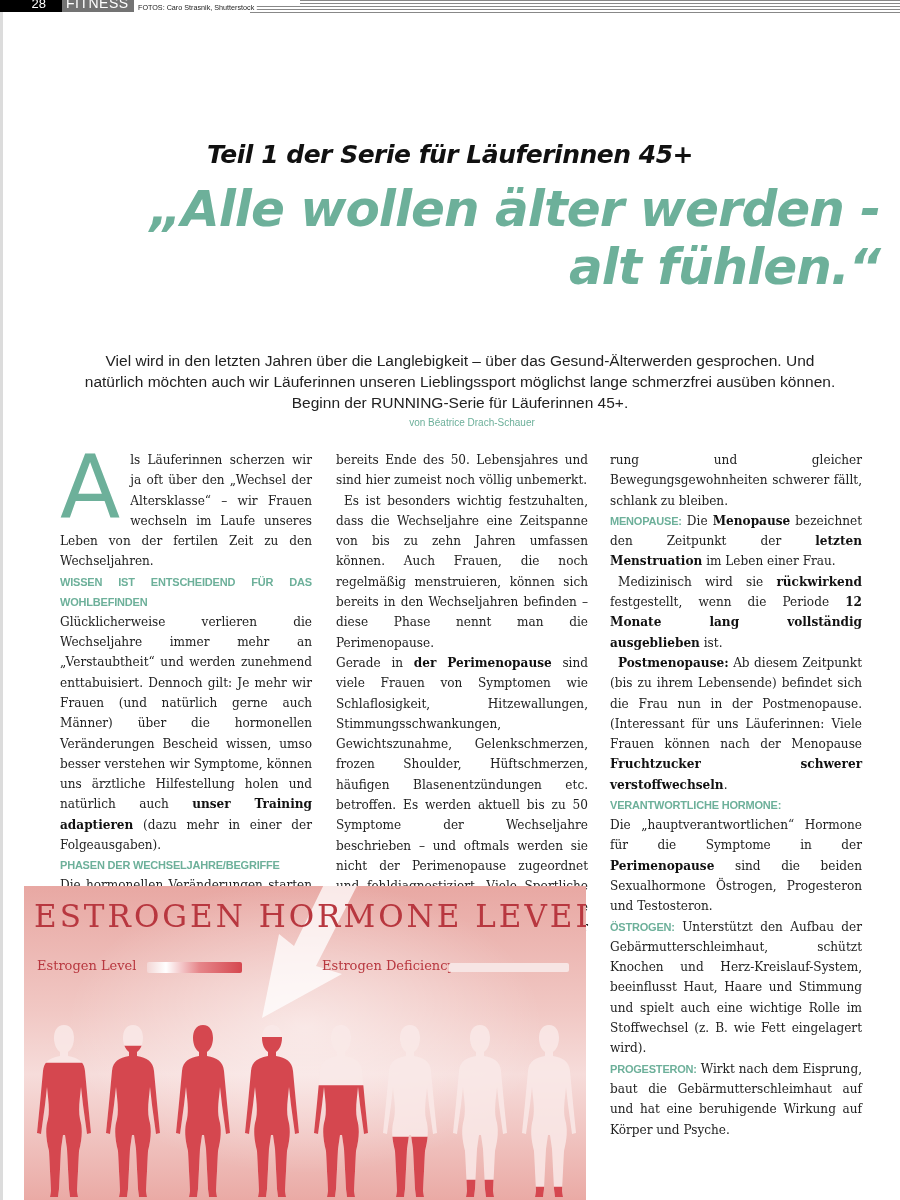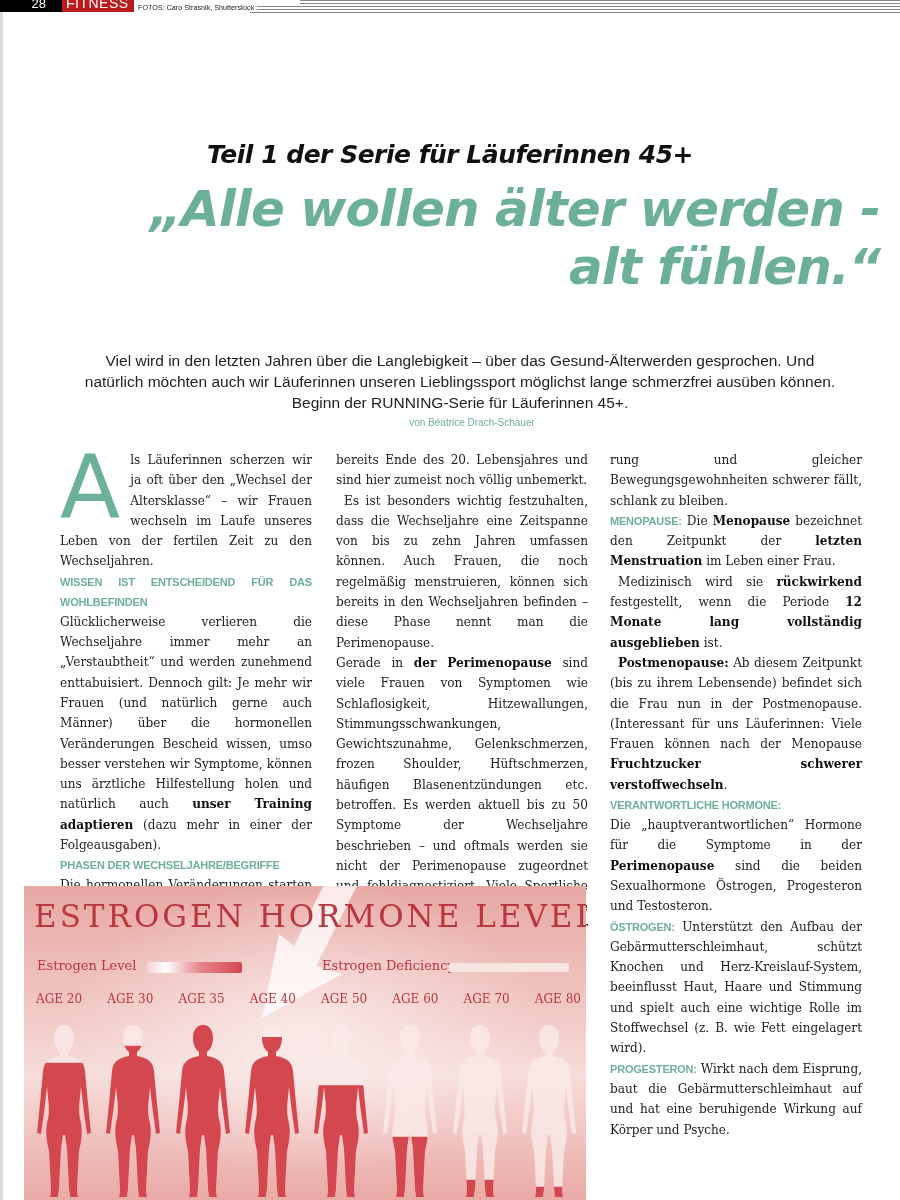--- a/index.html
+++ b/index.html
@@ -6,21 +6,21 @@
   html, body { width: 900px; height: 1200px; overflow: hidden; background: #fff; }
   body { position: relative; font-family: "DejaVu Serif", serif; color: #222; }
 
   .left-edge { position: absolute; left: 0; top: 0; width: 3px; height: 1200px; background: #dcdcdc; }
 
   
   .header { position: absolute; left: 0; top: 0; width: 900px; height: 12px; }
   .page-num { position: absolute; left: 0; top: 0; width: 62px; height: 12px; background: #000;
     color: #fff; font-family: "Liberation Sans", sans-serif; font-size: 13px; line-height: 8px;
     text-align: right; padding-right: 16px; overflow: hidden; }
-  .section-tag { position: absolute; left: 62px; top: 0; width: 72px; height: 12px; background: #b91c1c;
+  .section-tag { position: absolute; left: 62px; top: 0; width: 72px; height: 12px; background: #737373;
     color: #fff; font-family: "Liberation Sans", sans-serif; font-size: 14px; line-height: 6px;
     padding-left: 4px; overflow: hidden; letter-spacing: 0.5px; }
   .credits { position: absolute; left: 138px; top: 3px; font-family: "Liberation Sans", sans-serif;
     font-size: 8px; color: #222; white-space: nowrap; transform: scaleX(0.9); transform-origin: left; }
   .rules { position: absolute; left: 300px; top: 0; right: 0; height: 13px;
     background: repeating-linear-gradient(to bottom, #888 0, #888 1px, #fff 1px, #fff 3px); }
   .rules-short { position: absolute; left: 170px; top: 6px; width: 130px; height: 7px;
     background: repeating-linear-gradient(to bottom, #888 0, #888 1px, #fff 1px, #fff 3px); }
 
   
@@ -108,21 +108,21 @@
   <p>
     <span class="dropcap">A</span><span>ls Läuferinnen scherzen wir ja oft über den „Wechsel der Altersklasse“ – wir Frauen wechseln im Laufe unseres Leben von der fertilen Zeit zu den Wechseljahren.</span>
   </p>
   <p class="subhead gap">Wissen ist entscheidend für das Wohlbefinden</p>
   <p><span>Glücklicherweise verlieren die Wechseljahre immer mehr an „Verstaubtheit“ und werden zunehmend enttabuisiert. Dennoch gilt: Je mehr wir Frauen (und natürlich gerne auch Männer) über die hormonellen Veränderungen Bescheid wissen, umso besser verstehen wir Symptome, können uns ärztliche Hilfestellung holen und natürlich auch </span><b>unser Training adaptieren</b><span> (dazu mehr in einer der Folgeausgaben).</span></p>
   <p class="subhead gap">Phasen der Wechseljahre/Begriffe</p>
   <p>Die hormonellen Veränderungen starten oft</p>
 </div>
 
 <div class="col c2">
-  <p>bereits Ende des 20. Lebensjahres und sind hier zumeist noch völlig unbemerkt.</p>
+  <p>bereits Ende des 50. Lebensjahres und sind hier zumeist noch völlig unbemerkt.</p>
   <p class="indent">Es ist besonders wichtig festzuhalten, dass die Wechseljahre eine Zeitspanne von bis zu zehn Jahren umfassen können. Auch Frauen, die noch regelmäßig menstruieren, können sich bereits in den Wechseljahren befinden – diese Phase nennt man die Perimenopause.</p>
   <p class="gap"><span>Gerade in </span><b>der Perimenopause</b><span> sind viele Frauen von Symptomen wie Schlaflosigkeit, Hitzewallungen, Stimmungsschwankungen, Gewichtszunahme, Gelenkschmerzen, frozen Shoulder, Hüftschmerzen, häufigen Blasenentzündungen etc. betroffen. Es werden aktuell bis zu 50 Symptome der Wechseljahre beschrieben – und oftmals werden sie nicht der Perimenopause zugeordnet und fehldiagnostiziert. Viele Sportliche Frauen berichten, dass sie an Fettmasse zulegen und es ihnen trotz gleicher Ernäh-</span></p>
 </div>
 
 <div class="col c3">
   <p>rung und gleicher Bewegungsgewohnheiten schwerer fällt, schlank zu bleiben.</p>
   <p class="gap"><span class="lead">MENOPAUSE:</span><span> Die </span><b>Menopause</b><span> bezeichnet den Zeitpunkt der </span><b>letzten Menstruation</b><span> im Leben einer Frau.</span></p>
   <p class="indent"><span>Medizinisch wird sie </span><b>rückwirkend</b><span> festgestellt, wenn die Periode </span><b>12 Monate lang vollständig ausgeblieben</b><span> ist.</span></p>
   <p class="indent"><b>Postmenopause:</b><span> Ab diesem Zeitpunkt (bis zu ihrem Lebensende) befindet sich die Frau nun in der Postmenopause. (Interessant für uns Läuferinnen: Viele Frauen können nach der Menopause </span><b>Fruchtzucker schwerer verstoffwechseln</b><span>.</span></p>
   <p class="subhead gap">Verantwortliche Hormone:</p>
@@ -135,30 +135,20 @@
 <div class="info">
   <div class="info-bg"></div>
   <svg class="arrow" viewBox="0 0 140 150">
     <polygon points="138,0 104,0 70,70 55,58 38,142 118,98 92,90" fill="#ffffff" opacity="0.75"></polygon>
   </svg>
   <div class="info-title">ESTROGEN HORMONE LEVEL</div>
   <div class="legend legend-1">Estrogen Level</div>
   <div class="bar-level"></div>
   <div class="legend legend-2">Estrogen Deficiency</div>
   <div class="bar-def"></div>
-  <div class="ages">
-    <span>AGE 20</span>
-    <span>AGE 30</span>
-    <span>AGE 35</span>
-    <span>AGE 40</span>
-    <span>AGE 50</span>
-    <span>AGE 60</span>
-    <span>AGE 70</span>
-    <span>AGE 80</span>
-  </div>
   <div class="figures" id="figures">
       <svg class="figure" viewBox="0 0 60 180">
         <defs>
           <clipPath id="c0">
             <rect x="0" y="41.839999999999996" width="60" height="180"></rect>
           </clipPath>
         </defs>
         <path d="M30,4 C37,4 40,10 40,17 C40,24 37,29 34,31 L34,35 C44,37 50,40 51,50 L54,82 C55,92 56,102 57,112 L53,113 L49,84 L47,66 C46,78 44,88 46,98 C49,108 48,118 45,130 L43,170 L44,176 L36,176 L35,168 L33,128 L31,114 L29,114 L27,128 L25,168 L24,176 L16,176 L17,170 L15,130 C12,118 11,108 14,98 C16,88 14,78 13,66 L11,84 L7,113 L3,112 C4,102 5,92 6,82 L9,50 C10,40 16,37 26,35 L26,31 C23,29 20,24 20,17 C20,10 23,4 30,4 Z" fill="#f9e9e8" opacity="0.85"></path>
         <path d="M30,4 C37,4 40,10 40,17 C40,24 37,29 34,31 L34,35 C44,37 50,40 51,50 L54,82 C55,92 56,102 57,112 L53,113 L49,84 L47,66 C46,78 44,88 46,98 C49,108 48,118 45,130 L43,170 L44,176 L36,176 L35,168 L33,128 L31,114 L29,114 L27,128 L25,168 L24,176 L16,176 L17,170 L15,130 C12,118 11,108 14,98 C16,88 14,78 13,66 L11,84 L7,113 L3,112 C4,102 5,92 6,82 L9,50 C10,40 16,37 26,35 L26,31 C23,29 20,24 20,17 C20,10 23,4 30,4 Z" fill="#d5474f" clip-path="url(#c0)"></path>
       </svg>

